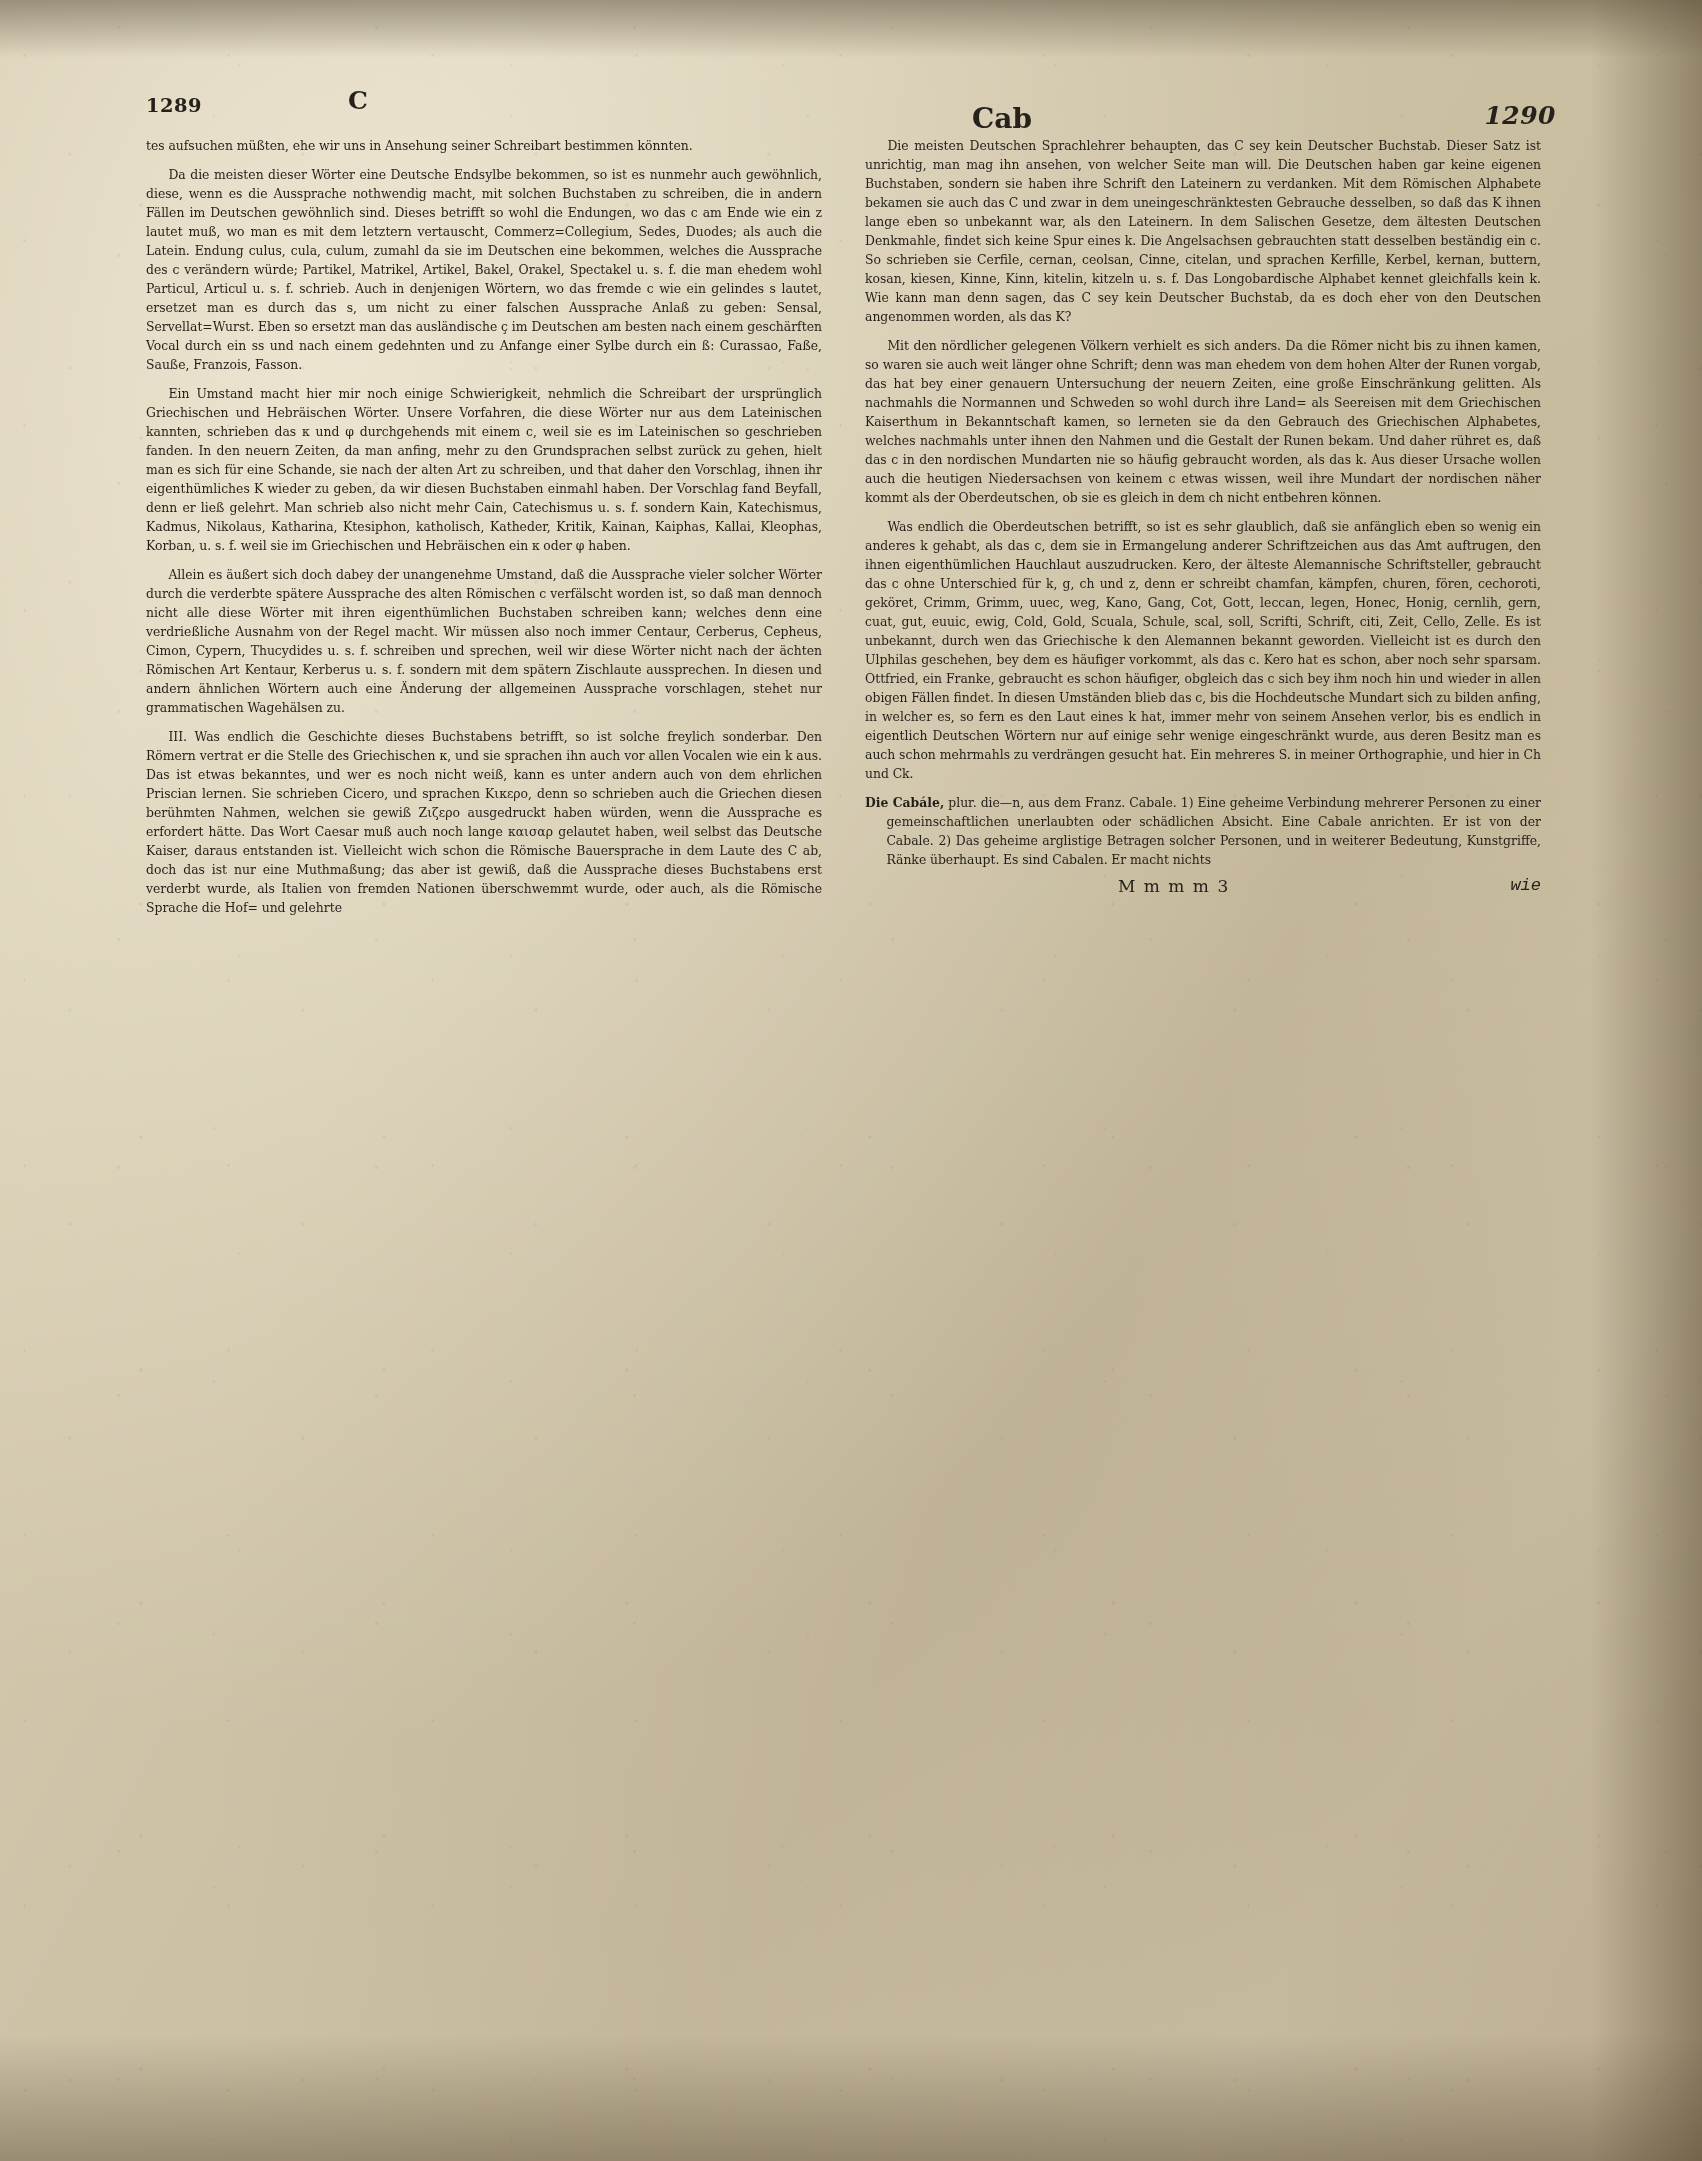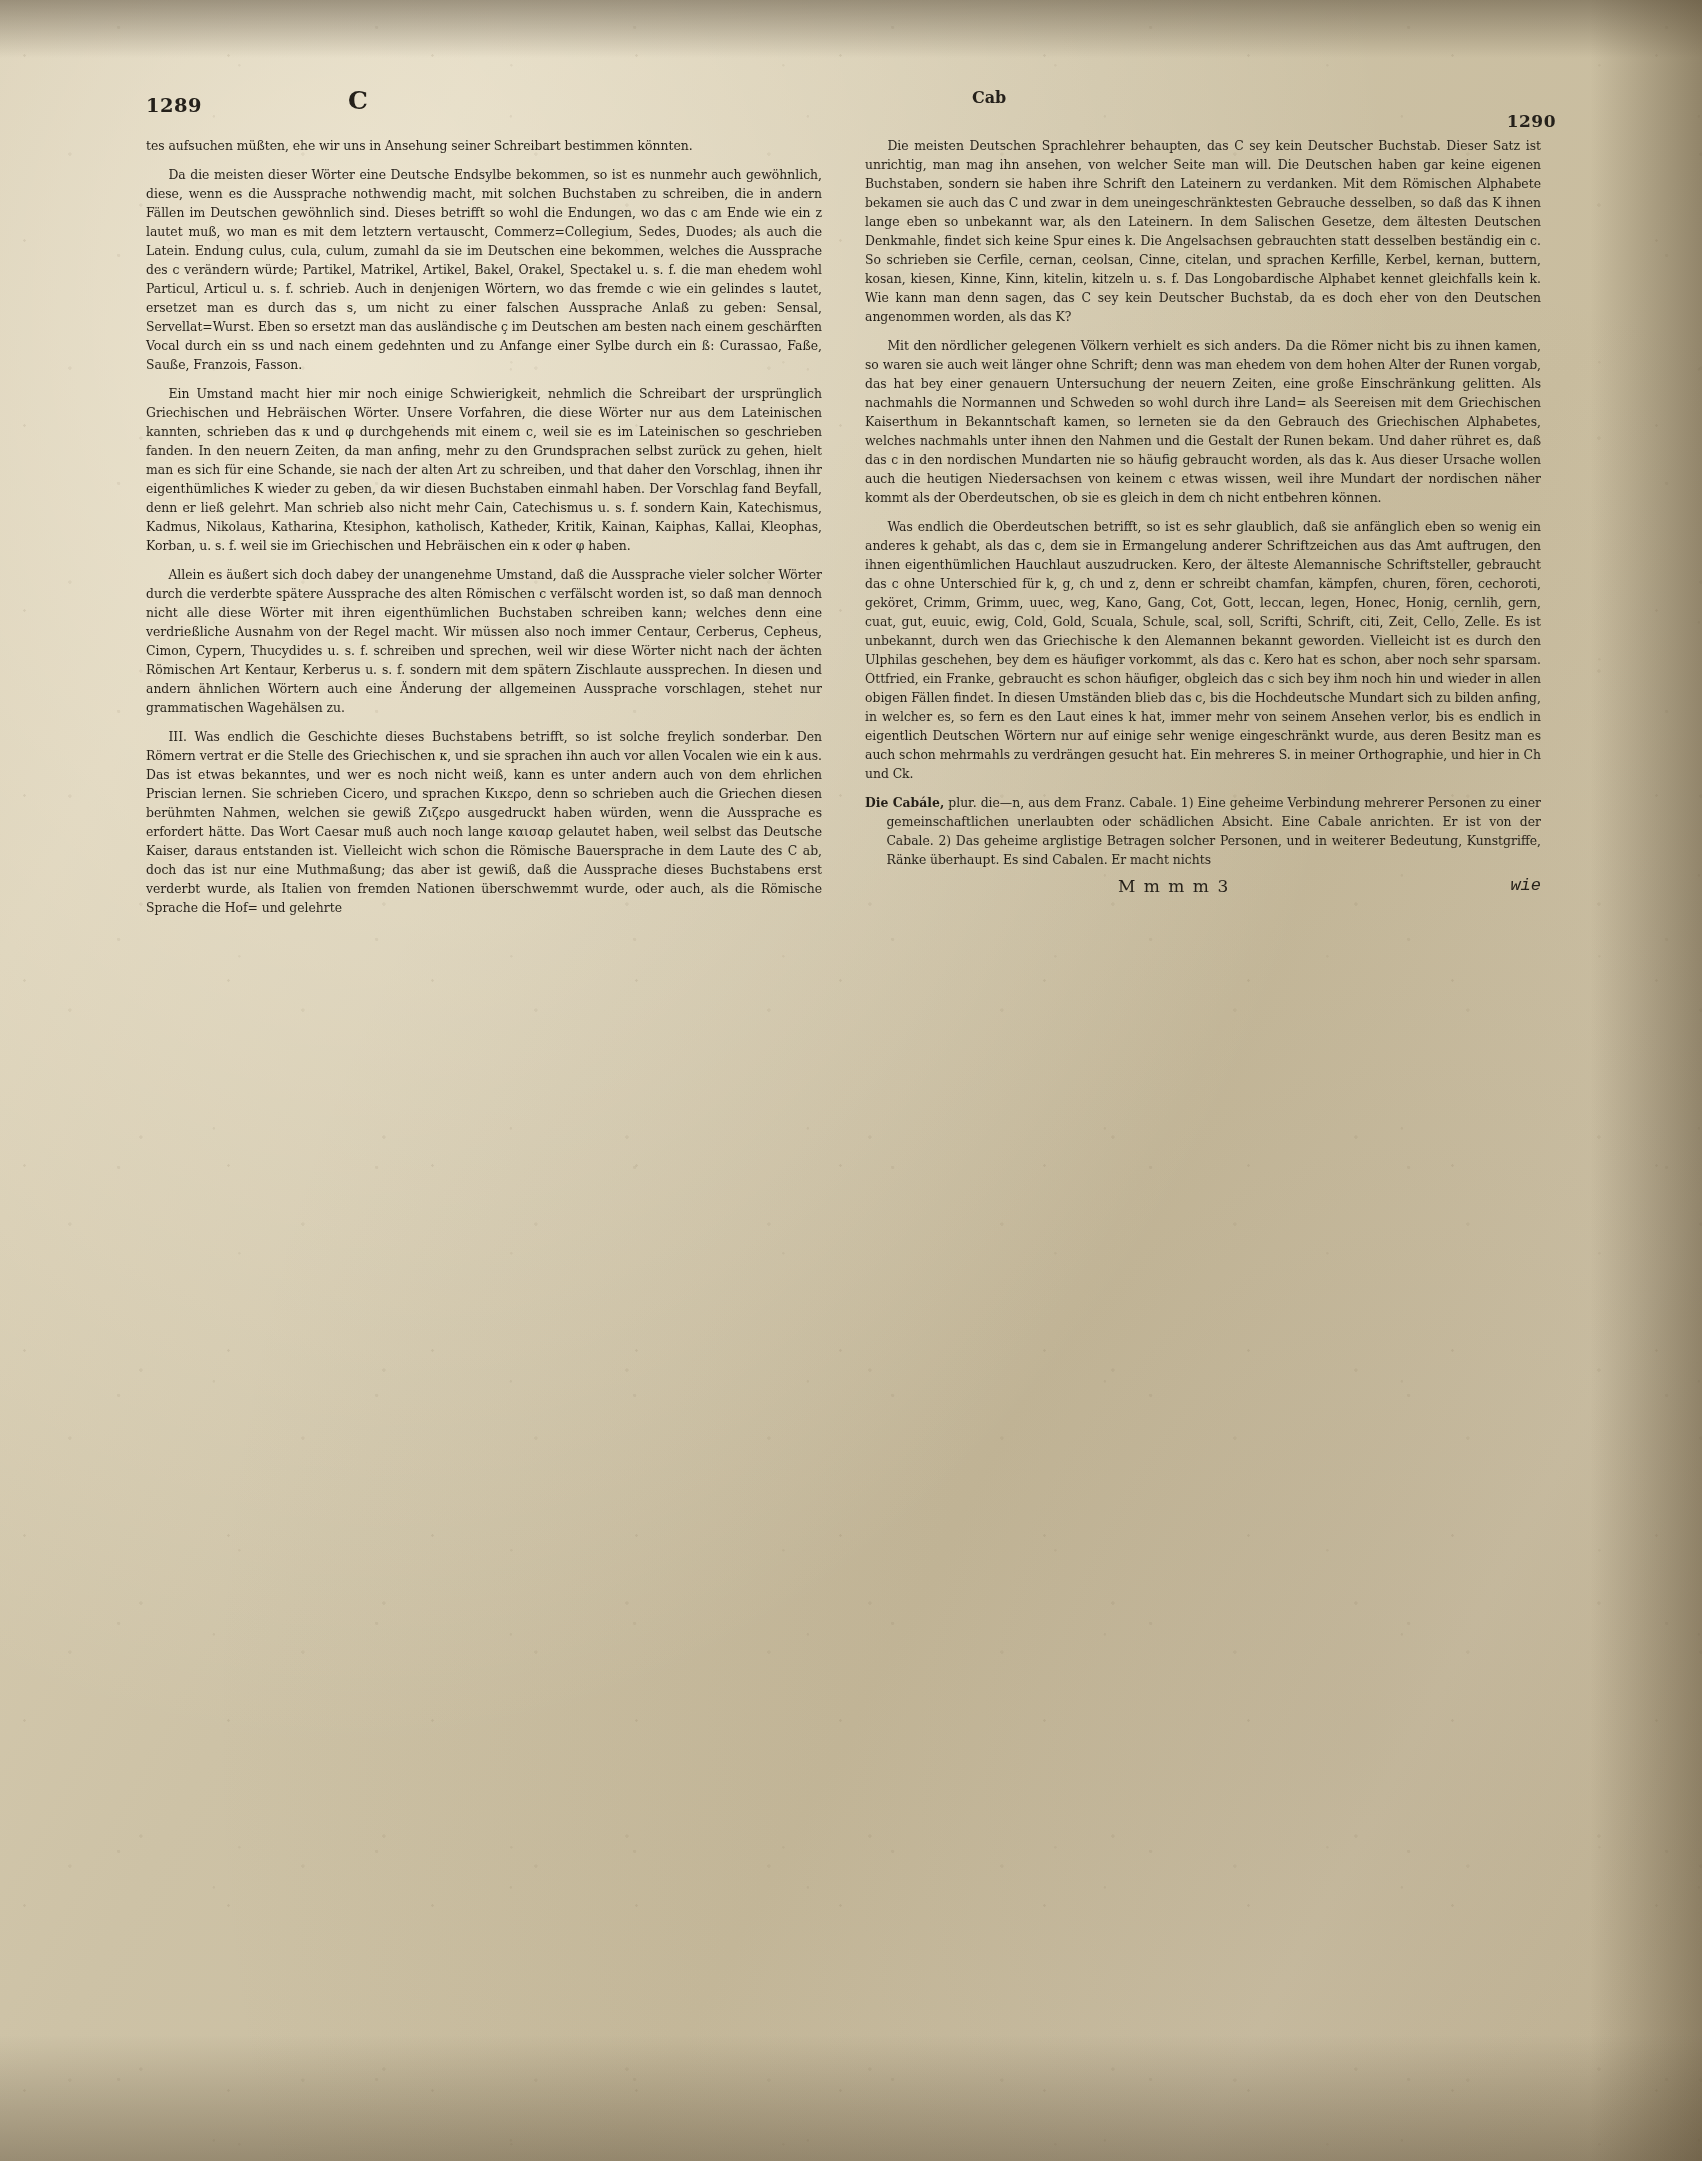--- a/index.html
+++ b/index.html
@@ -79,22 +79,22 @@
     color: #23201a;
   }
   .rh {
     position: absolute;
     font-family: "DejaVu Serif", serif;
     font-weight: 700;
     color: #25211b;
   }
   #rh-left   { left: 0;     top: 8.8px; font-size: 19.4px; letter-spacing: 0.5px; }
   #rh-c      { left: 202px; top: 1px;  font-size: 25px; font-family: "DejaVu Serif", serif; }
-  #rh-cab    { left: 826px;top: 3px;  font-size: 16px; }
-  #rh-right  { right: 0;    top: 26px; font-size: 17px; letter-spacing: 0.5px; }
+  #rh-cab    { left: 826px;top: 17px;  font-size: 28px; }
+  #rh-right  { right: 0;    top: 16px; font-size: 25px; letter-spacing: 0.5px; font-style: italic; }
 
   
   #cols {
     display: flex;
     gap: 43px;
     margin-top: 5.8px;
   }
   .col { width: 676px; }
 
   .para {

